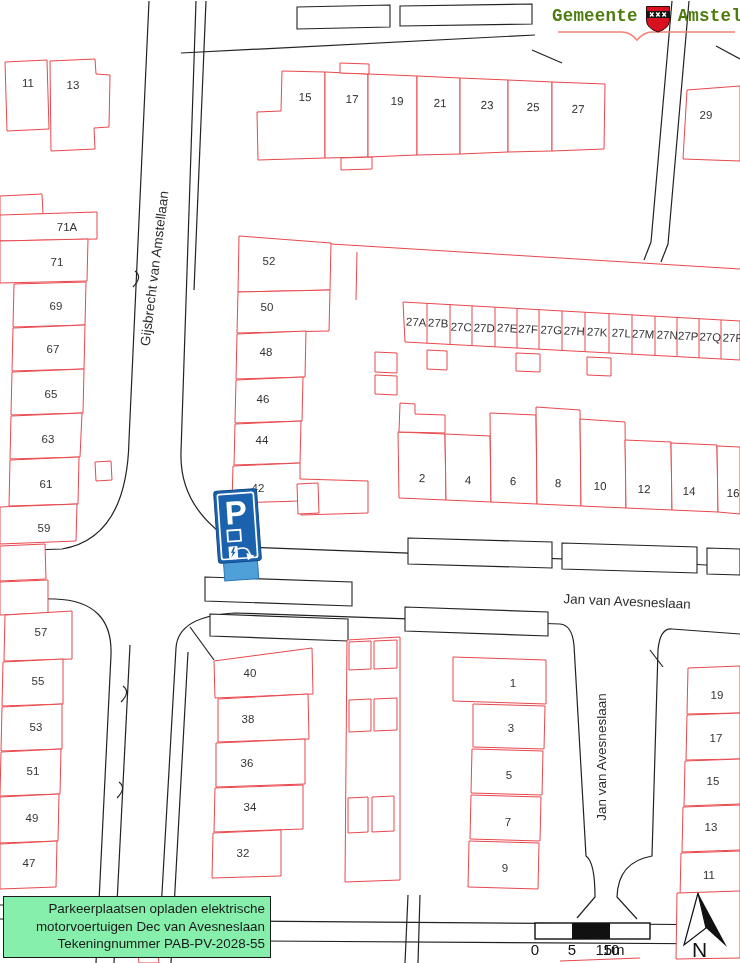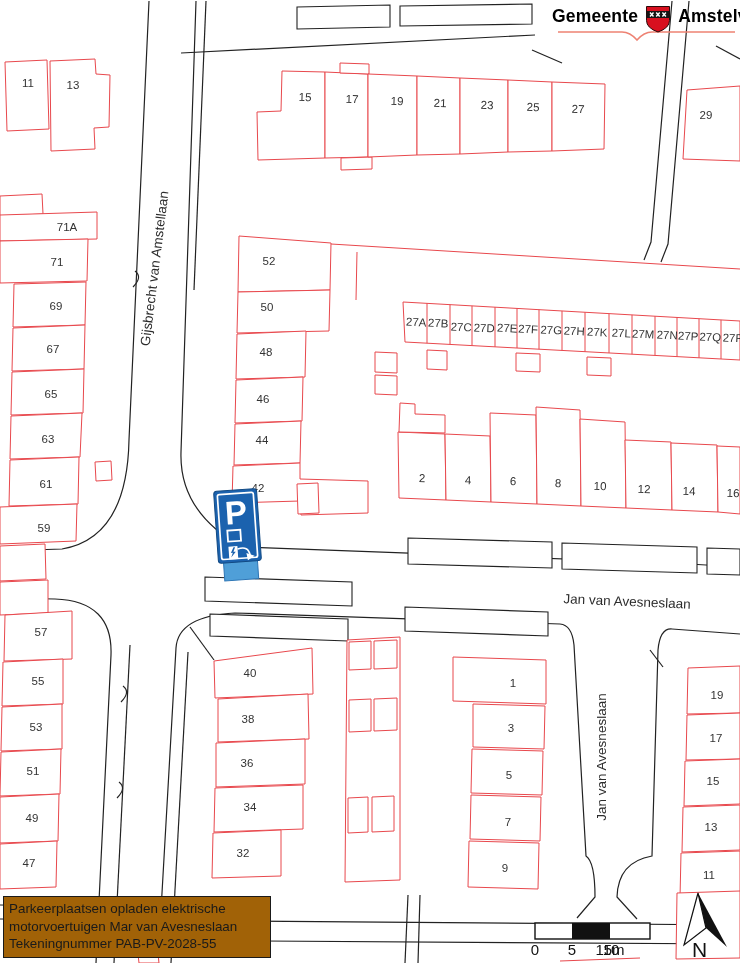--- a/index.html
+++ b/index.html
@@ -1,23 +1,23 @@
 <!DOCTYPE html>
 <html><head>
 <meta charset="utf-8">
 <style>
   html,body{margin:0;padding:0;background:#ffffff;}
   .stage{position:relative;width:740px;height:963px;background:#ffffff;overflow:hidden;
          font-family:"Liberation Sans",sans-serif;}
   .stage svg text{font-family:"Liberation Sans",sans-serif;}
-  .title-block{position:absolute;left:3px;top:896px;width:256px;background:#a16207;
-    border:1.6px solid #1a1a1a;padding:3px 5px 4px 5px;z-index:6;}
+  .title-block{position:absolute;left:3px;top:896px;width:256px;background:#86efac;
+    border:1.6px solid #1a1a1a;padding:3px 5px 4px 5px;z-index:6;text-align:right;}
   .title-block div{font-size:13.4px;line-height:17.5px;color:#1a1a1a;white-space:nowrap;}
   .logo{position:absolute;left:552px;top:5px;display:flex;align-items:flex-start;gap:7px;z-index:6;}
-  .logo .word{font-size:17.5px;font-weight:600;color:#000000;letter-spacing:.2px;line-height:22px;}
+  .logo .word{font-size:17.5px;font-weight:600;color:#4d7c0f;letter-spacing:.2px;line-height:22px;font-family:Liberation Mono, monospace;}
   .north-label{position:absolute;left:692px;top:938px;font-size:21px;color:#111;z-index:6;}
   .scale-label{position:absolute;top:941px;font-size:15px;color:#111;z-index:6;transform:translateX(-50%);}
 </style>
 </head>
 <body>
 
 <div class="stage">
 
   <svg id="map" width="740" height="963" viewBox="0 0 740 963">
       <g>
@@ -258,21 +258,21 @@
         <path d="M5,7.5 l3.5,4 M8.5,7.5 l-3.5,4"></path>
         <path d="M11.2,7.5 l3.5,4 M14.7,7.5 l-3.5,4"></path>
         <path d="M17.4,7.5 l3.5,4 M20.9,7.5 l-3.5,4"></path>
       </g>
     </svg>
     <span class="word">Amstelveen</span>
   </div>
 
   <div class="title-block">
     <div>Parkeerplaatsen opladen elektrische</div>
-    <div>motorvoertuigen Mar van Avesneslaan</div>
+    <div>motorvoertuigen Dec van Avesneslaan</div>
     <div>Tekeningnummer PAB-PV-2028-55</div>
   </div>
 
   <span class="scale-label" style="left:535px">0</span>
   <span class="scale-label" style="left:572px">5</span>
   <span class="scale-label" style="left:611px">10</span>
   <span class="scale-label" style="left:610px">15m</span>
 
   <div class="north-label">N</div>
 </div>

